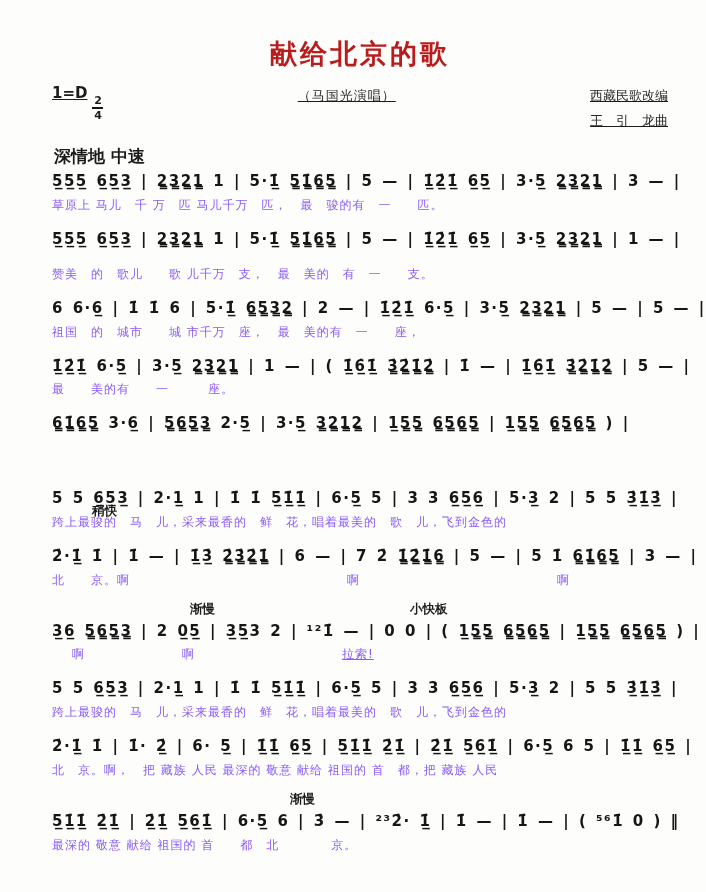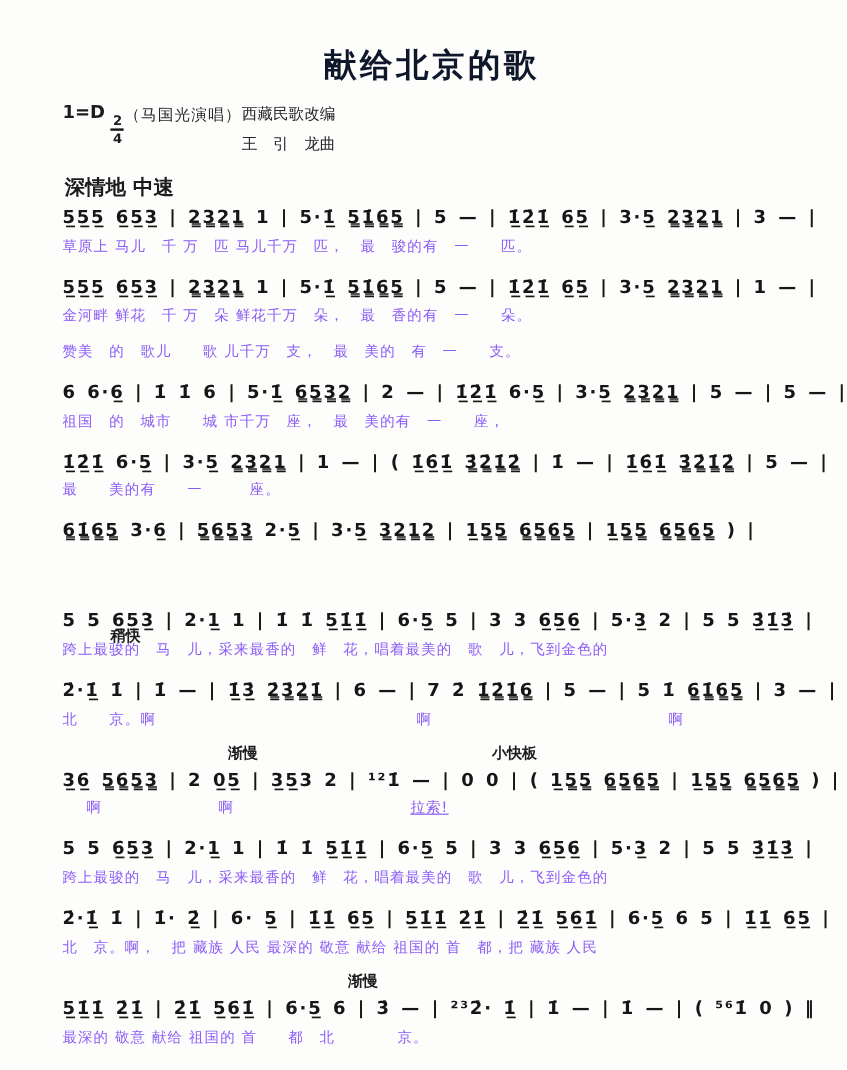--- a/index.html
+++ b/index.html
@@ -6,23 +6,23 @@
   body{
     width:706px;height:892px;overflow:hidden;
     background:#fdfdfc;color:#1b1b1b;
     font-family:"DejaVu Sans","Liberation Sans",sans-serif;
   }
   .sheet{padding:26px 38px 0 52px;}
   .title{
     text-align:center;
     font-family:Liberation Sans, sans-serif;
     font-weight:bold;font-size:27px;letter-spacing:3px;
-    color:#0f172a;margin:10px 0 12px;
+    color:#b91c1c;margin:10px 0 12px;
   }
-  .meta-row{display:flex;align-items:flex-start;}
+  .meta-row{display:flex;justify-content:space-between;align-items:flex-start;text-decoration:underline;}
   .key{font-size:15px;font-weight:bold;white-space:nowrap;}
   .frac{display:inline-flex;flex-direction:column;align-items:center;vertical-align:-6px;margin-left:5px;line-height:1;}
   .frac b{font-size:11px;font-weight:bold;}
   .frac .bar{width:11px;height:2px;background:#151515;margin:1px 0;}
   .subtitle{font-size:13px;letter-spacing:1px;padding-top:3px;color:#262626;}
   .credits{font-size:13px;text-align:right;line-height:1.9;color:#262626;white-space:nowrap;}
   .tempo{font-size:17px;font-weight:bold;margin:12px 0 0 2px;}
   .system{margin-bottom:11px;}
   .notes{
     font-size:15px;font-weight:bold;letter-spacing:1.5px;word-spacing:2px;
@@ -68,21 +68,20 @@
 
   <div class="tempo">深情地 中速</div>
 
   <div class="system">
     <div class="notes">5̲5̲5̲ 6̲5̲3̲ | 2̳3̳2̳1̳ 1 | 5·1̲̇ 5̳1̳̇6̳5̳ | 5 — | 1̲̇2̲̇1̲̇ 6̲5̲ | 3·5̲ 2̳3̳2̳1̳ | 3 — |</div>
     <div class="lyrics">草原上 马儿　千 万　匹 马儿千万　匹，　最　骏的有　一　　匹。</div>
   </div>
 
   <div class="system">
     <div class="notes">5̲5̲5̲ 6̲5̲3̲ | 2̳3̳2̳1̳ 1 | 5·1̲̇ 5̳1̳̇6̳5̳ | 5 — | 1̲̇2̲̇1̲̇ 6̲5̲ | 3·5̲ 2̳3̳2̳1̳ | 1 — |</div>
-    <div class="lyrics">金河畔 鲜花　千 万　朵 鲜花千万　朵，　最　香的有　一　　朵。</div>
   </div>
 
   <div class="system">
     <div class="lyrics">赞美　的　歌儿　　歌 儿千万　支，　最　美的　有　一　　支。</div>
   </div>
 
   <div class="system">
     <div class="notes">6 6·6̲ | 1̇ 1̇ 6 | 5·1̲̇ 6̳5̳3̳2̳ | 2 — | 1̲̇2̲̇1̲̇ 6·5̲ | 3·5̲ 2̳3̳2̳1̳ | 5 — | 5 — |</div>
     <div class="lyrics">祖国　的　城市　　城 市千万　座，　最　美的有　一　　座，</div>
   </div>

